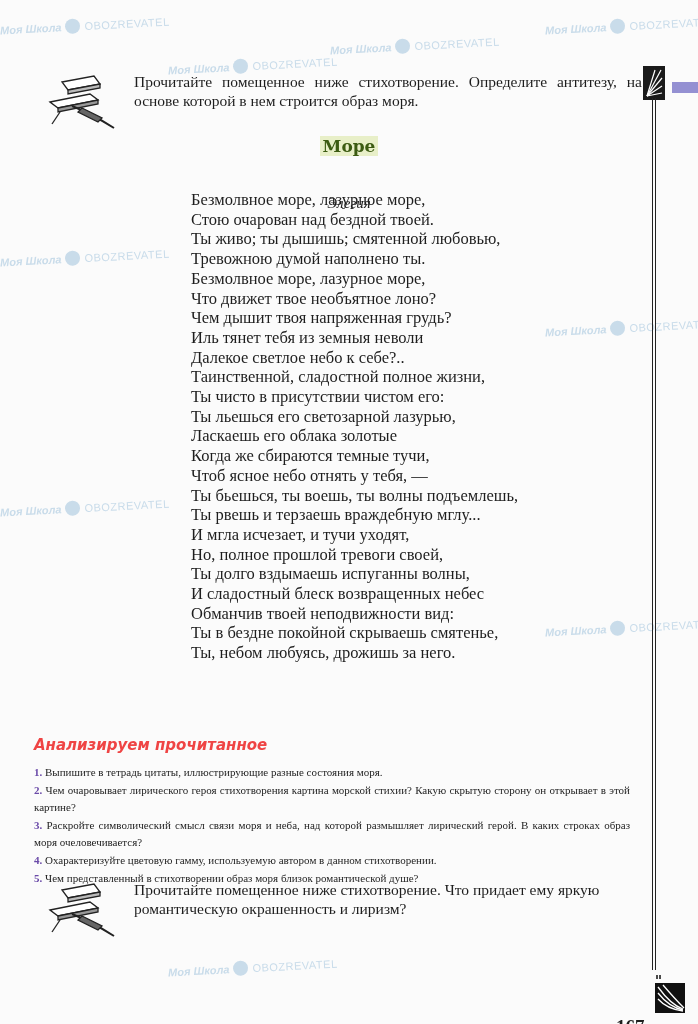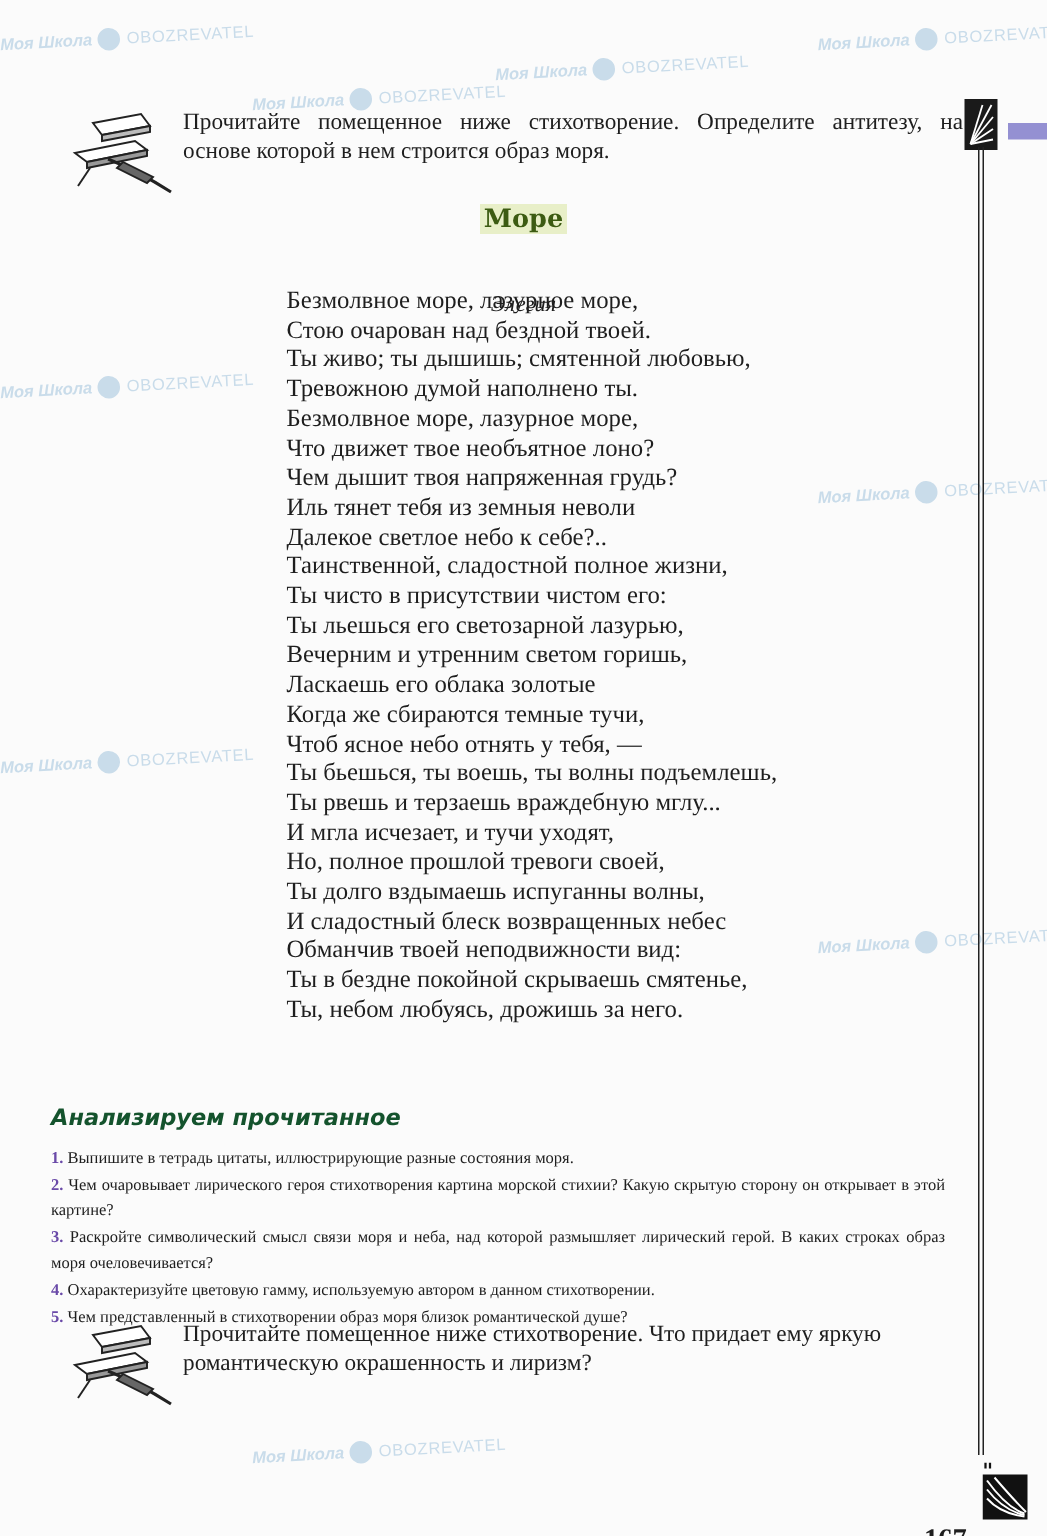--- a/index.html
+++ b/index.html
@@ -3,31 +3,31 @@
 <meta charset="utf-8">
 <style>
   html, body { margin:0; padding:0; }
   body { width:698px; height:1024px; background:#fbfbfb; position:relative; overflow:hidden; font-family:"Liberation Serif", "DejaVu Serif", serif; color:#1e1e1e; }
   .wm { position:absolute; font-family:"Liberation Sans", sans-serif; font-size:11px; color:#c9dcea; white-space:nowrap; display:flex; align-items:center; gap:4px; transform:rotate(-3deg); }
   .wm .ms { font-style:italic; font-weight:bold; }
   .wm .c { width:15px; height:15px; border-radius:50%; background:#c9dcea; display:inline-block; }
   .wm .oz { letter-spacing:0.5px; font-family:"Liberation Sans", sans-serif; }
   .task { position:absolute; left:42px; display:flex; align-items:flex-start; }
   .task-icon { width:80px; height:58px; }
-  .task-text { font-size:15.5px; line-height:19px; margin-left:0; }
+  .task-text { font-size:15.5px; line-height:19px; margin-left:12px; }
   .t1 { top:72px; width:600px; }
   .t1 .task-text { width:520px; text-align:justify; }
   .t2 { top:880px; width:600px; }
   .t2 .task-text { width:520px; }
   .title { position:absolute; top:136px; left:0; width:698px; text-align:center; font-family:"DejaVu Serif", serif; font-weight:bold; font-size:17px; color:#3c5b12; }
   .title span { background:#e8efc8; padding:0 3px; }
   .subtitle { position:absolute; top:160px; left:0; width:698px; text-align:center; font-style:italic; font-size:15px;margin-top:35px; }
   .poem { position:absolute; top:190px; left:163px; font-size:16.5px; line-height:19.7px;margin-left:28px; }
   .poem div { white-space:nowrap; }
-  .ana-head { position:absolute; top:736px; left:34px; font-family:"DejaVu Sans", sans-serif; font-style:italic; font-weight:bold; font-size:15px; color:#14532d; }
+  .ana-head { position:absolute; top:736px; left:34px; font-family:"DejaVu Sans", sans-serif; font-style:italic; font-weight:bold; font-size:15px; color:#ef4444; }
   .questions { position:absolute; top:764px; left:34px; width:596px; font-size:11px; line-height:17.6px; }
   .questions .num { color:#6a4aa8; font-weight:bold; }
   .border-line { position:absolute; left:652px; top:98px; width:2px; height:872px; border-left:1.5px solid #222; border-right:1.5px solid #222; }
   .corner-top { position:absolute; left:643px; top:66px; width:22px; height:34px; background:#1a1a1a; }
   .tab-mark { position:absolute; left:672px; top:82px; width:26px; height:11px; background:#7b76c8; opacity:0.8; }
   .corner-bottom { position:absolute; left:655px; top:975px; width:36px; height:40px; }
   .page-num { position:absolute; top:980px; left:616px; font-size:19px; font-weight:bold;margin-top:36px; }
 </style>
 </head>
 <body>
@@ -130,21 +130,20 @@
   <div>Ты живо; ты дышишь; смятенной любовью,</div>
   <div>Тревожною думой наполнено ты.</div>
   <div>Безмолвное море, лазурное море,</div>
   <div>Что движет твое необъятное лоно?</div>
   <div>Чем дышит твоя напряженная грудь?</div>
   <div>Иль тянет тебя из земныя неволи</div>
   <div>Далекое светлое небо к себе?..</div>
   <div>Таинственной, сладостной полное жизни,</div>
   <div>Ты чисто в присутствии чистом его:</div>
   <div>Ты льешься его светозарной лазурью,</div>
-  <div>Вечерним и утренним светом горишь,</div>
   <div>Ласкаешь его облака золотые</div>
   <div>Когда же сбираются темные тучи,</div>
   <div>Чтоб ясное небо отнять у тебя, —</div>
   <div>Ты бьешься, ты воешь, ты волны подъемлешь,</div>
   <div>Ты рвешь и терзаешь враждебную мглу...</div>
   <div>И мгла исчезает, и тучи уходят,</div>
   <div>Но, полное прошлой тревоги своей,</div>
   <div>Ты долго вздымаешь испуганны волны,</div>
   <div>И сладостный блеск возвращенных небес</div>
   <div>Обманчив твоей неподвижности вид:</div>

